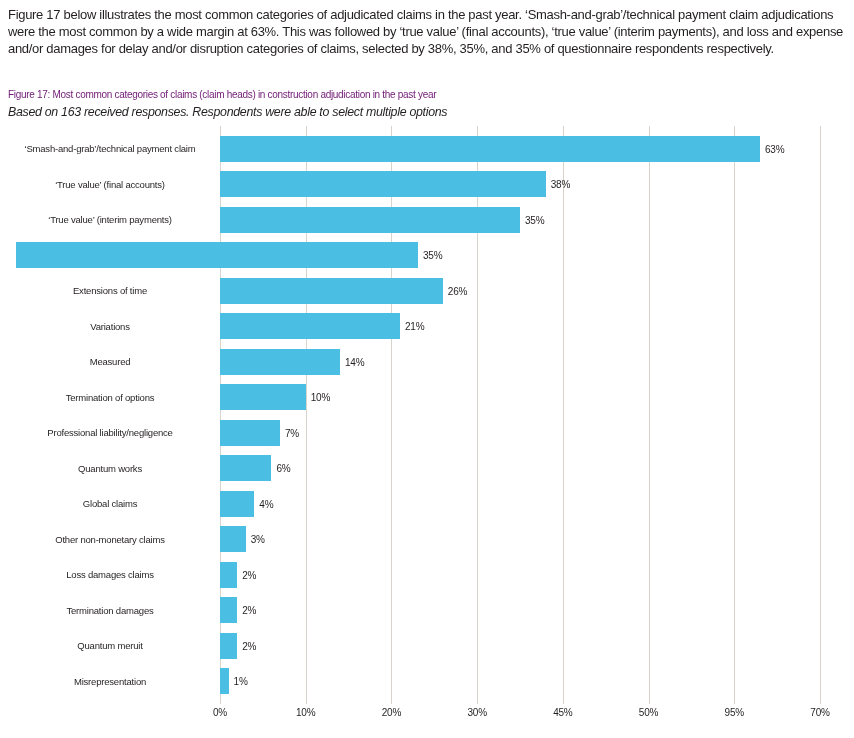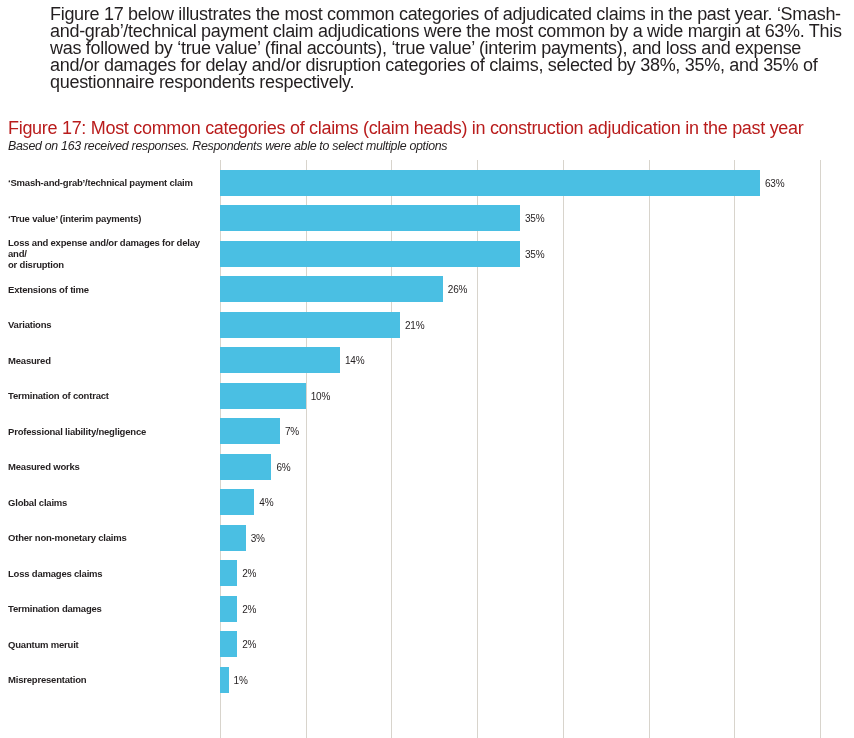--- a/index.html
+++ b/index.html
@@ -6,56 +6,54 @@
   html, body { width: 854px; height: 738px; }
   body {
     background: #ffffff;
     font-family: "Liberation Sans", sans-serif;
     color: #231f20;
     overflow: hidden;
   }
   .page { padding: 6px 8px 0 8px; width: 854px; }
 
   .intro {
-    font-size: 18px;
+    font-size: 13px;
     line-height: 17px;
     letter-spacing: -0.3px;
     max-width: 841px;
-    margin-left: 42px;
   }
   .fig-title {
     margin-top: 30px;
-    font-size: 18px;
+    font-size: 10px;
     font-weight: 400;
     letter-spacing: -0.3px;
-    color: #b91c1c;
+    color: #701a75;
     line-height: 15px;
   }
   .fig-subtitle {
     margin-top: 3px;
     font-size: 12.4px;
     font-style: italic;
     letter-spacing: -0.3px;
     line-height: 15px;
   }
 
   .chart { position: relative; margin-top: 6px; height: 604px; }
   .plot { position: absolute; left: 212px; top: 0; width: 600px; height: 578px; }
   .gridline { position: absolute; top: 0; width: 1px; height: 100%; background: #d8d4cc; }
 
   .rows { position: absolute; left: 0; top: 5px; width: 100%; }
   .row { display: flex; align-items: center; height: 35.5px; padding-right: 26px; }
   .cat-label {
     width: 204px;
-    text-align: left;
+    text-align: center;
     font-size: 9.5px;
     line-height: 11px;
     letter-spacing: -0.2px;
     white-space: pre-line;
-    font-weight: bold;
   }
   .track { flex: 1; margin-left: 8px; position: relative; height: 26px; }
   .bar { height: 100%; background: #4abfe3; }
   .val-label {
     position: absolute;
     top: 50%;
     transform: translateY(-50%);
     margin-left: 5px;
     font-size: 10px;
     letter-spacing: -0.2px;
@@ -92,29 +90,34 @@
       </div>
     <div class="rows" id="rows">
         <div class="row">
           <div class="cat-label">‘Smash-and-grab’/technical payment claim</div>
           <div class="track">
             <div class="bar" style="width: 90%; background: rgb(74, 191, 227);"></div>
             <span class="val-label" style="left: 90%;">63%</span>
           </div>
         </div>
         <div class="row">
+          <div class="cat-label">‘True value’ (final accounts)</div>
+          <div class="track">
+            <div class="bar" style="width: 54.2857%; background: rgb(74, 191, 227);"></div>
+            <span class="val-label" style="left: 54.2857%;">38%</span>
+          </div>
+        </div>
+        <div class="row">
           <div class="cat-label">‘True value’ (interim payments)</div>
           <div class="track">
             <div class="bar" style="width: 50%; background: rgb(74, 191, 227);"></div>
             <span class="val-label" style="left: 50%;">35%</span>
           </div>
         </div>
         <div class="row">
-          <div class="cat-label">Loss and expense and/or damages for delay and/
-or disruption</div>
           <div class="track">
             <div class="bar" style="width: 50%; background: rgb(74, 191, 227);"></div>
             <span class="val-label" style="left: 50%;">35%</span>
           </div>
         </div>
         <div class="row">
           <div class="cat-label">Extensions of time</div>
           <div class="track">
             <div class="bar" style="width: 37.1429%; background: rgb(74, 191, 227);"></div>
             <span class="val-label" style="left: 37.1429%;">26%</span>
@@ -128,35 +131,35 @@
           </div>
         </div>
         <div class="row">
           <div class="cat-label">Measured</div>
           <div class="track">
             <div class="bar" style="width: 20%; background: rgb(74, 191, 227);"></div>
             <span class="val-label" style="left: 20%;">14%</span>
           </div>
         </div>
         <div class="row">
-          <div class="cat-label">Termination of contract</div>
+          <div class="cat-label">Termination of options</div>
           <div class="track">
             <div class="bar" style="width: 14.2857%; background: rgb(74, 191, 227);"></div>
             <span class="val-label" style="left: 14.2857%;">10%</span>
           </div>
         </div>
         <div class="row">
           <div class="cat-label">Professional liability/negligence</div>
           <div class="track">
             <div class="bar" style="width: 10%; background: rgb(74, 191, 227);"></div>
             <span class="val-label" style="left: 10%;">7%</span>
           </div>
         </div>
         <div class="row">
-          <div class="cat-label">Measured works</div>
+          <div class="cat-label">Quantum works</div>
           <div class="track">
             <div class="bar" style="width: 8.57143%; background: rgb(74, 191, 227);"></div>
             <span class="val-label" style="left: 8.57143%;">6%</span>
           </div>
         </div>
         <div class="row">
           <div class="cat-label">Global claims</div>
           <div class="track">
             <div class="bar" style="width: 5.71429%; background: rgb(74, 191, 227);"></div>
             <span class="val-label" style="left: 5.71429%;">4%</span>

